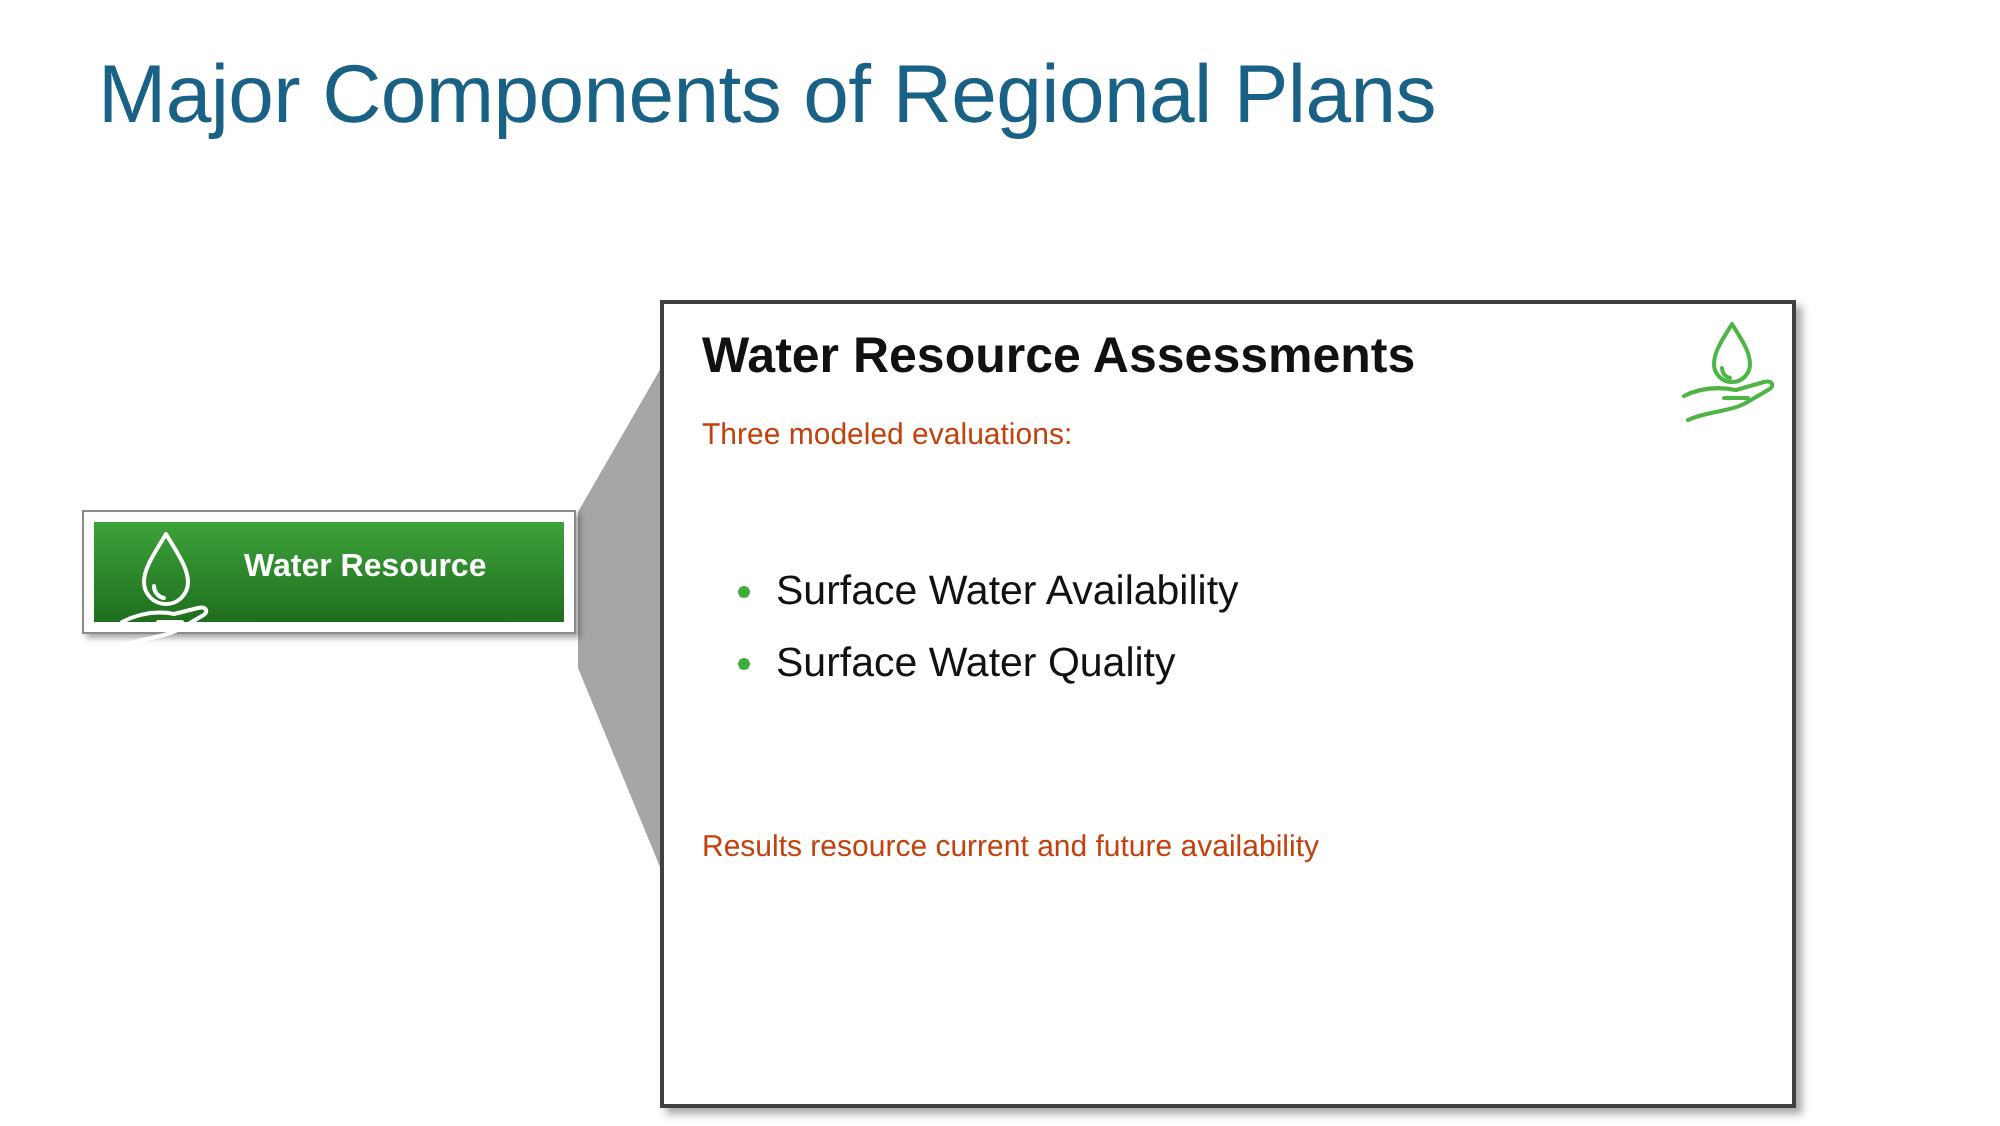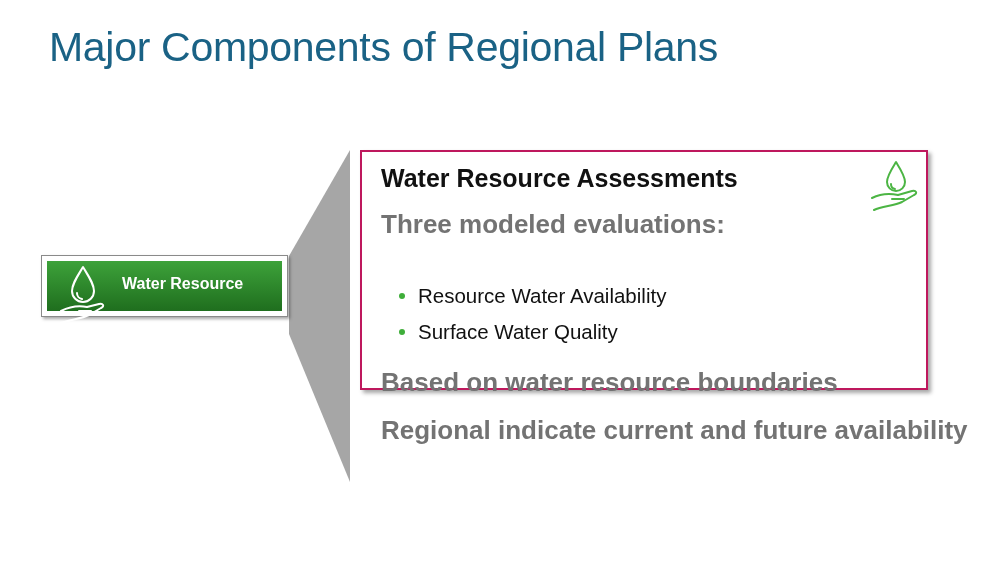--- a/index.html
+++ b/index.html
@@ -9,26 +9,26 @@
            font-family:"Liberation Sans", sans-serif; letter-spacing:-0.3px; white-space:nowrap; }
   .callout { position:absolute; left:0; top:0; width:1000px; height:563px; }
   .small-frame { position:absolute; left:41px; top:255px; width:247px; height:62px;
                  background:#fff; border:1px solid #8a8a8a;
                  box-shadow:2px 2px 3px rgba(0,0,0,0.35); box-sizing:border-box; }
   .small-green { position:absolute; left:5px; top:5px; right:5px; bottom:5px;
                  background:linear-gradient(#3da23a, #1f6e1e); }
   .small-icon { position:absolute; left:8px; top:2px; width:56px; height:62px; }
   .small-label { position:absolute; left:75px; top:12px; color:#fff; font-weight:bold;
                  font-size:16px; line-height:22px; }
-  .big-box { position:absolute; left:360px; top:150px; width:568px; height:240px;
-             border:2px solid #be185d; box-sizing:border-box; background:#fff;
+  .big-box { position:absolute; left:330px; top:150px; width:568px; height:404px;
+             border:2px solid #404040; box-sizing:border-box; background:#fff;
              box-shadow:3px 3px 4px rgba(0,0,0,0.35); }
   .big-title { position:absolute; left:19px; top:12px; font-size:25px; font-weight:bold; color:#111; white-space:nowrap; }
   .big-icon { position:absolute; left:504px; top:4px; width:60px; height:60px; }
-  .line { position:absolute; left:19px; font-size:26px; color:#737373; white-space:nowrap;font-weight:bold; }
+  .line { position:absolute; left:19px; font-size:15px; color:#c2410c; white-space:nowrap; }
   .bullet { position:absolute; left:56px; font-size:20.5px; color:#111; white-space:nowrap; }
   .dot { position:absolute; left:-19px; top:9px; width:6px; height:6px; border-radius:50%; background:#3fae3a; }
 </style>
 </head>
 <body>
 
 <div class="title">Major Components of Regional Plans</div>
 
 <svg class="callout" viewBox="0 0 1000 563">
   <polygon points="289,256 350,150 350,482 289,334" fill="#a6a6a6"></polygon>
@@ -52,21 +52,20 @@
   <div class="big-title">Water Resource Assessments</div>
   <svg class="big-icon" viewBox="0 0 60 60" fill="none" stroke="#4cb544" stroke-width="2" stroke-linecap="round" stroke-linejoin="round">
     <path d="M30 6 C25 14 21 20 21 26 a9 9 0 0 0 18 0 C39 20 35 14 30 6 Z"></path>
     <path d="M25 28 a5 5 0 0 0 4 5"></path>
     <path d="M6 42 C14 38 22 37 32 39 L46 35 c4 -1 6 2 2 4 L36 46 C28 50 16 50 8 54"></path>
     <path d="M26 43 L38 43"></path>
   </svg>
   <div class="line" style="top:57px;">Three modeled evaluations:</div>
   <div class="bullet" style="top:132px;">
     <span class="dot"></span>
-    <span>Resource Water Availability</span>
+    <span>Surface Water Availability</span>
   </div>
   <div class="bullet" style="top:168px;">
     <span class="dot"></span>
     <span>Surface Water Quality</span>
   </div>
-  <div class="line" style="top:215px;">Based on water resource boundaries</div>
-  <div class="line" style="top:263px;">Regional indicate current and future availability</div>
+  <div class="line" style="top:263px;">Results resource current and future availability</div>
 </div>
 
 </body></html>

